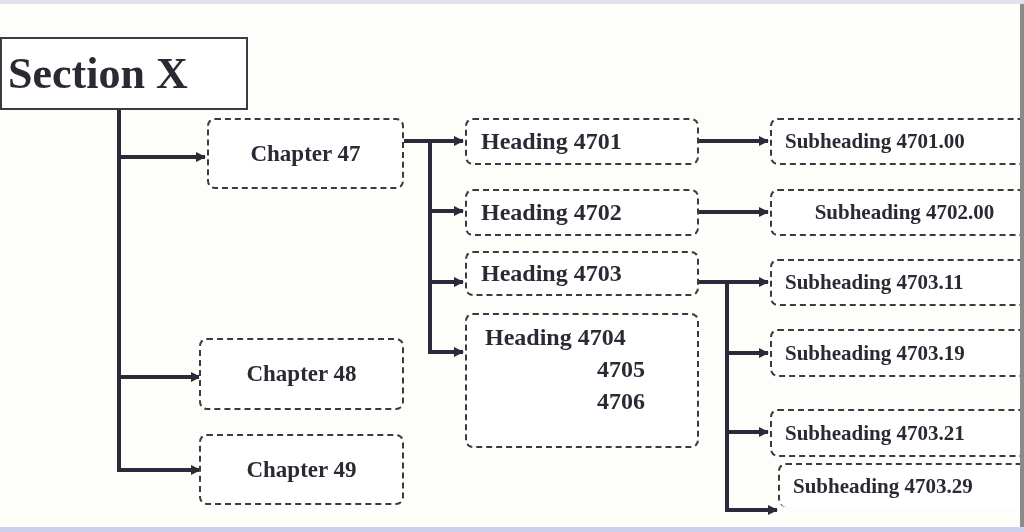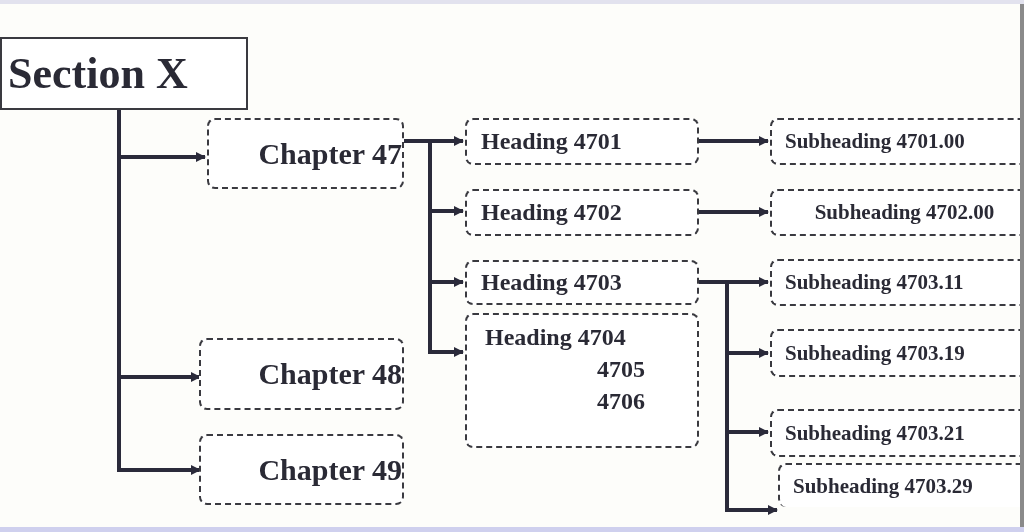--- a/index.html
+++ b/index.html
@@ -18,21 +18,21 @@
       position: absolute;
       box-sizing: border-box;
       background: #ffffff;
       border: 2px dashed #3a3a40;
       border-radius: 8px;
       font-weight: bold;
       white-space: nowrap;
       display: flex; align-items: center;
     }
     .root { border-radius: 0; border-style: solid; border-color:#3a3a40; font-size: 44px; padding-left: 6px; }
-    .chapter { font-size: 30px; justify-content: flex-end; }
+    .chapter { font-size: 23px; justify-content: center; }
     .heading { font-size: 24px; padding-left: 14px; }
     .sub { font-size: 21px; padding-left: 13px; border-right: none; border-radius: 8px 0 0 8px; }
     .multi { flex-direction: column; align-items: flex-start; padding: 6px 0 0 18px; font-size: 24px; line-height: 32px; }
     .multi .cont { padding-left: 112px; }
 
     svg.lines { position:absolute; left:0; top:0; }
   </style>
 </head>
 <body>
 
@@ -80,21 +80,21 @@
 <div class="node chapter" style="left:199px;top:434px;width:205px;height:71px;">
   <span>Chapter 49</span>
 </div>
 
 <div class="node heading" style="left:465px;top:118px;width:234px;height:47px;">
   <span>Heading 4701</span>
 </div>
 <div class="node heading" style="left:465px;top:189px;width:234px;height:47px;">
   <span>Heading 4702</span>
 </div>
-<div class="node heading" style="left:465px;top:260px;width:234px;height:45px;">
+<div class="node heading" style="left:465px;top:251px;width:234px;height:45px;">
   <span>Heading 4703</span>
 </div>
 <div class="node multi" style="left:465px;top:313px;width:234px;height:135px;">
   <span>Heading 4704</span>
   <span class="cont">4705</span>
   <span class="cont">4706</span>
 </div>
 
 <div class="node sub" style="left:770px;top:118px;width:254px;height:47px;">
   <span>Subheading 4701.00</span>

